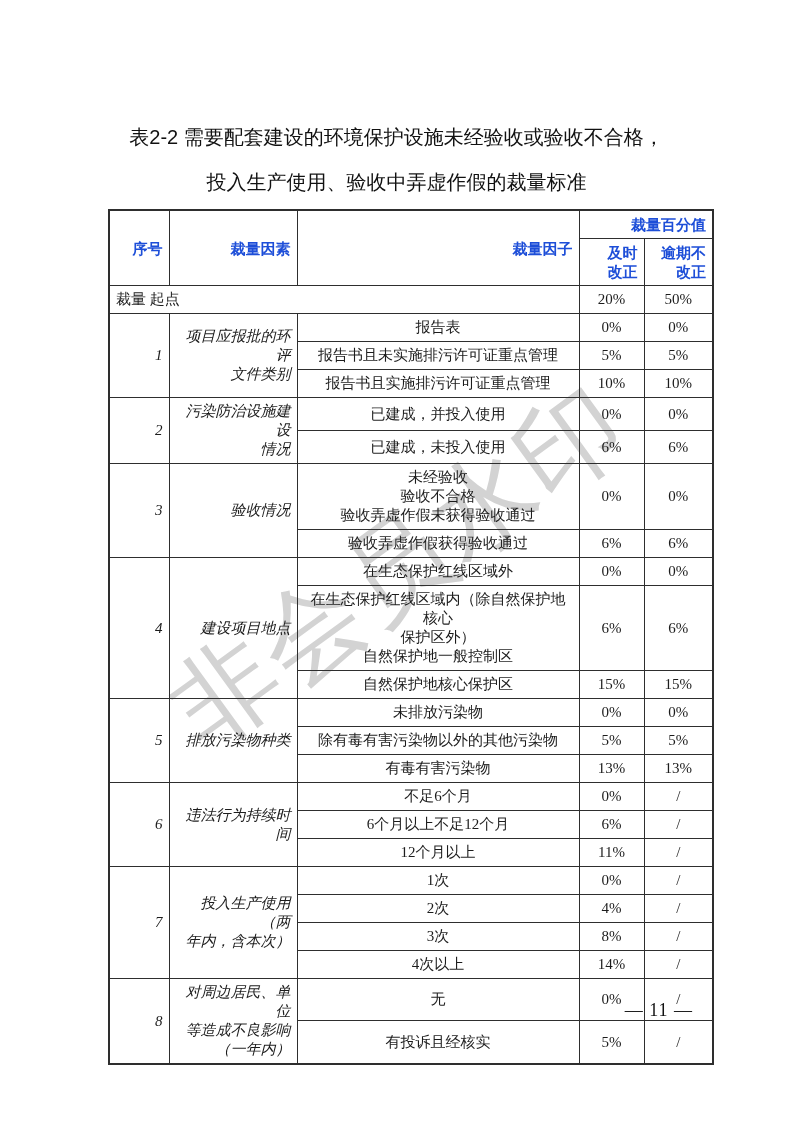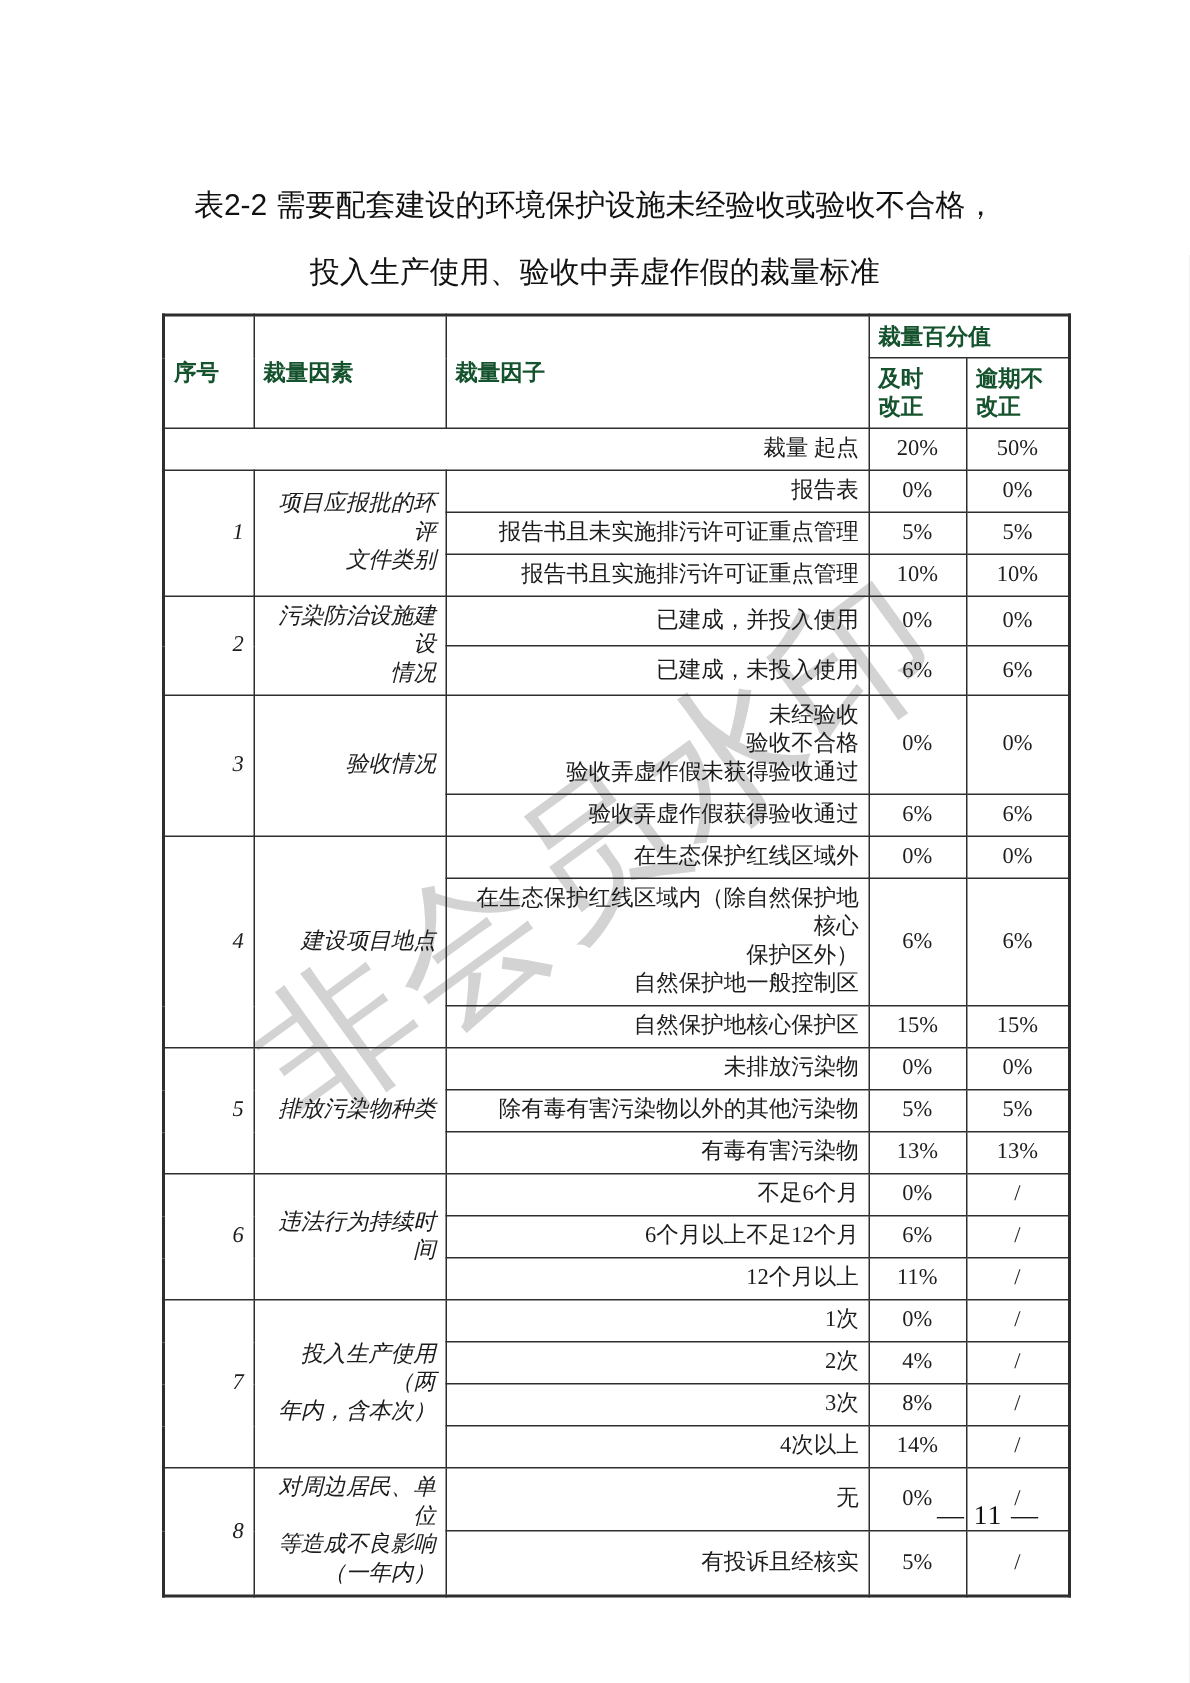--- a/index.html
+++ b/index.html
@@ -53,35 +53,35 @@
     font-size: 15px;
     line-height: 19px;
     padding: 4px 6px;
     vertical-align: middle;
     background: transparent;
   }
   table.main { border: 2px solid #2e2e2e; }
   th {
     font-family: "Liberation Sans", sans-serif;
     font-weight: bold;
-    text-align: left;
-    color: #14532d;
+    text-align: right;
+    color: #1d4ed8;
   }
   th.h1 { height: 18px; padding: 3px 4px; }
   th.h2 { height: 30px; padding: 2px 4px; }
   td.c { text-align: right; font-style: italic; }
-  td.item { text-align: right; padding-left: 10px; }
+  td.item { text-align: center; padding-left: 10px; }
   .pre { white-space: pre-line; }
   td.val { text-align: center; margin-top: 31px; }
   .col-idx   { width: 60px; }
   .col-factor{ width: 128px; }
   .col-item  { width: 282px; }
   .col-t     { width: 65px; }
   .col-o     { width: 69px; }
-  .baseline-label { text-align: right; }
+  .baseline-label { text-align: left; }
   .page-number {
     position: absolute;
     top: 1000px;
     right: 100px;
     z-index: 1;
     font-size: 18px;
     letter-spacing: 1px;
     font-family: "Liberation Serif", serif;
     color: #111;
   }

